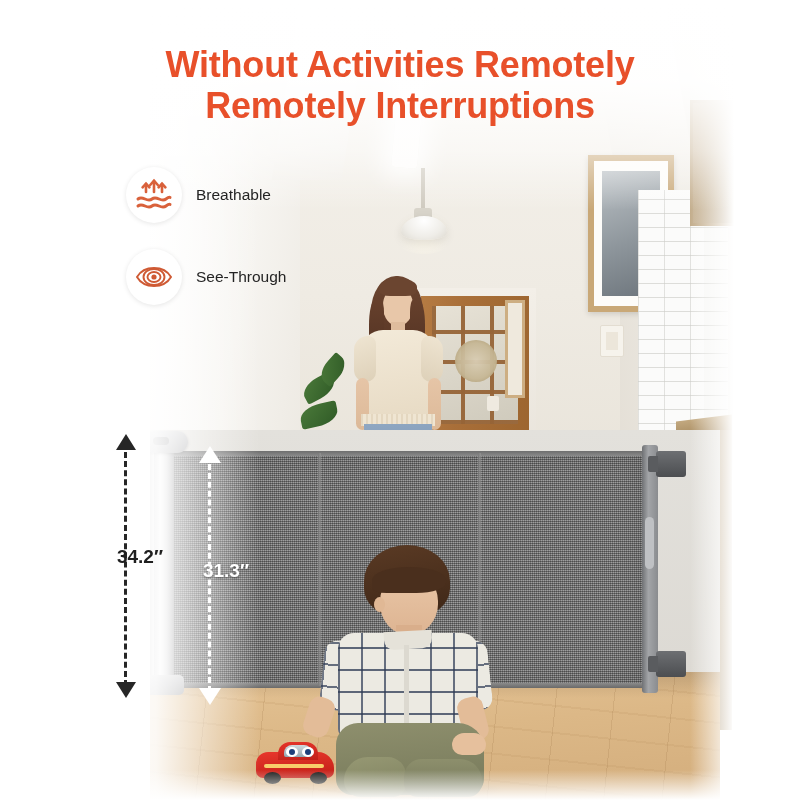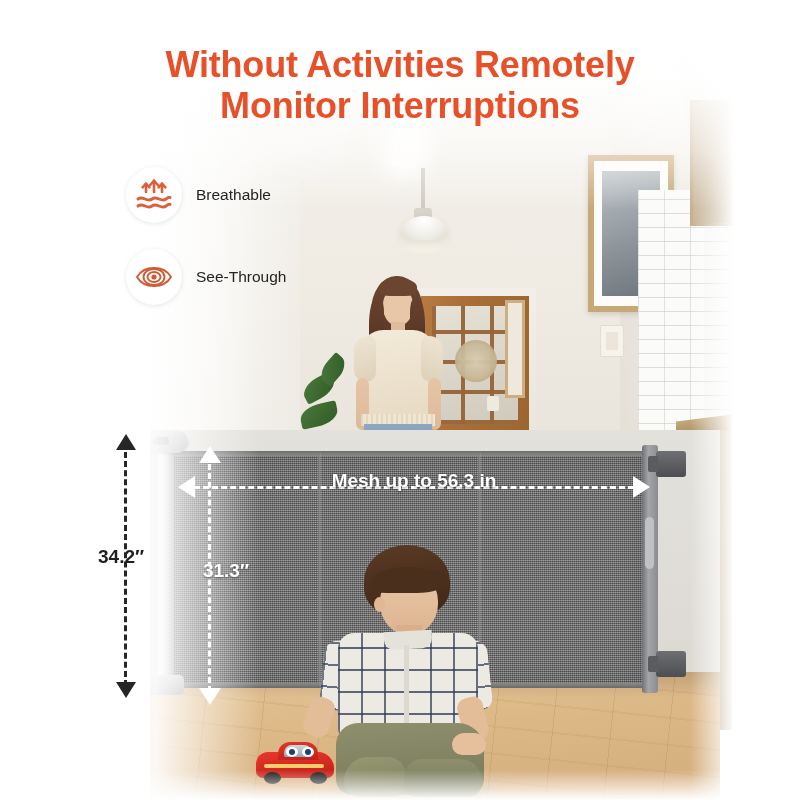--- a/index.html
+++ b/index.html
@@ -273,21 +273,21 @@
   .dim-v-white{left:196px;top:452px;width:90px;height:250px;text-decoration:underline;}
   .dim-v-white-line{position:absolute;left:12px;top:12px;height:228px;width:0;
     border-left:3px dashed #ffffff;}
   .dim-v-white-lbl{position:absolute;left:-14px;top:108px;width:88px;text-align:center;
     color:#ffffff;font-size:19px;font-weight:bold;
     text-shadow:0 1px 3px rgba(0,0,0,.45);}
 
   .dim-v-dark{left:112px;top:438px;width:90px;height:262px;}
   .dim-v-dark-line{position:absolute;left:12px;top:14px;height:234px;width:0;
     border-left:3px dashed #262626;}
-  .dim-v-dark-lbl{position:absolute;left:-14px;top:108px;width:84px;text-align:left;
+  .dim-v-dark-lbl{position:absolute;left:-14px;top:108px;width:84px;text-align:center;
     color:#1f1f1f;font-size:19px;font-weight:bold;}
 
   .arrow{position:absolute;width:0;height:0;}
   .ar-up-w{border-left:11px solid transparent;border-right:11px solid transparent;
     border-bottom:17px solid #ffffff;}
   .ar-dn-w{border-left:11px solid transparent;border-right:11px solid transparent;
     border-top:17px solid #ffffff;}
   .ar-lf-w{border-top:11px solid transparent;border-bottom:11px solid transparent;
     border-right:17px solid #ffffff;}
   .ar-rt-w{border-top:11px solid transparent;border-bottom:11px solid transparent;
@@ -416,21 +416,21 @@
 
     <div class="fade-left-solid"></div>
     <div class="fade-left"></div>
     <div class="fade-right"></div>
     <div class="fade-top"></div>
     <div class="fade-bottom"></div>
   </div>
 
   <div class="headline">
     <span class="l">Without Activities Remotely</span>
-    <span class="l">Monitor Interruptions</span>
+    <span class="l">Remotely Interruptions</span>
   </div>
 
   <div class="features">
 
 
     <div class="feat">
       <div class="feat-ico">
         <svg width="38" height="34" viewBox="0 0 38 34">
           <g stroke="#D9613B" stroke-width="2.6" stroke-linecap="round" fill="none">
             <path d="M11 14 L11 6"></path>
@@ -455,28 +455,20 @@
             <ellipse cx="19" cy="15" rx="10.5" ry="8"></ellipse>
             <ellipse cx="19" cy="15" rx="6.5" ry="5"></ellipse>
             <circle cx="19" cy="15" r="2.6" fill="#CF5A34" stroke="none"></circle>
           </g>
         </svg>
       </div>
       <div class="feat-lbl">See-Through</div>
     </div>
   </div>
 
-  <div class="dim dim-h">
-    <div class="dim-h-line"></div>
-    <div class="arrow ar-lf-w" style="left:0px;top:6px;"></div>
-    <div class="arrow ar-rt-w" style="left:455px;top:6px;"></div>
-    <div class="dim-h-lbl">
-      <span>Mesh up to 56.3 in</span>
-    </div>
-  </div>
 
   <div class="dim dim-v-white">
     <div class="dim-v-white-line"></div>
     <div class="arrow ar-up-w" style="left:3px;top:-6px;"></div>
     <div class="arrow ar-dn-w" style="left:3px;top:236px;"></div>
     <div class="dim-v-white-lbl">31.3″</div>
   </div>
 
   <div class="dim dim-v-dark">
     <div class="dim-v-dark-line"></div>

